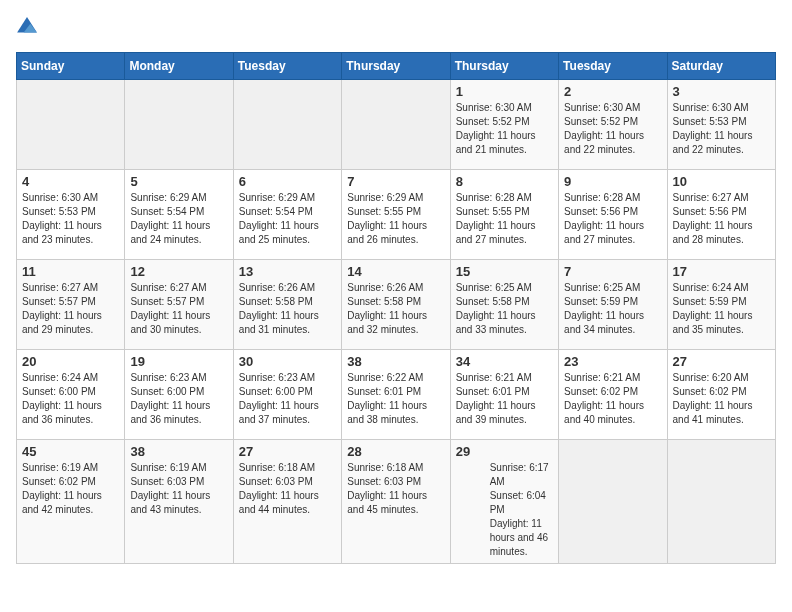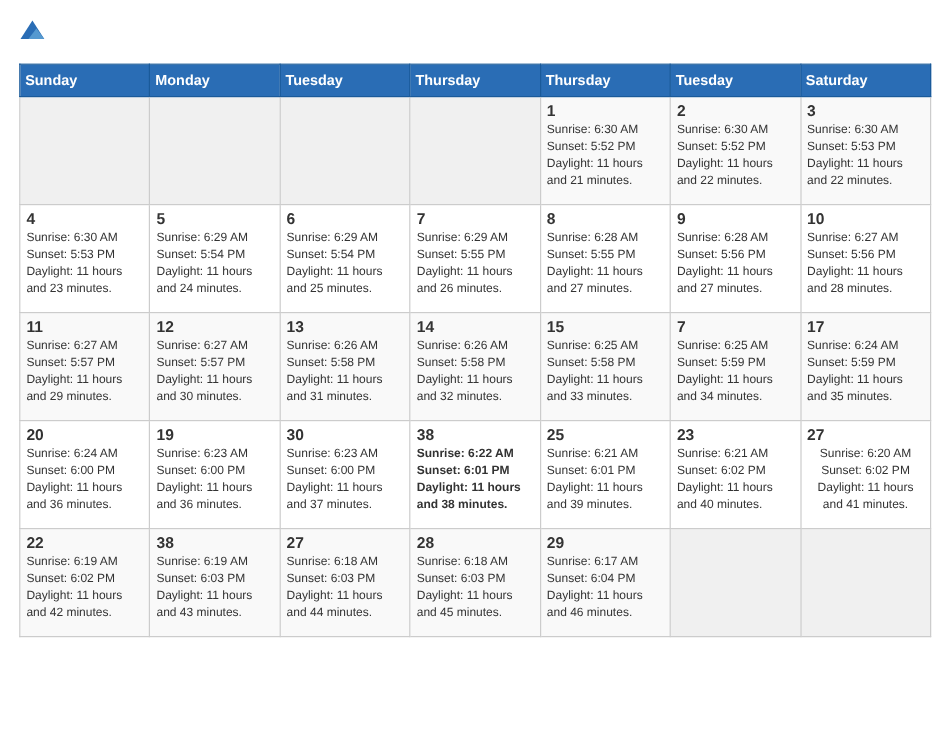--- a/index.html
+++ b/index.html
@@ -248,46 +248,46 @@
 Daylight: 11 hours and 36 minutes.</div>
         </td>
         <td>
           <span class="day-num">30</span>
           <div class="day-info" style="white-space: pre-line;">Sunrise: 6:23 AM
 Sunset: 6:00 PM
 Daylight: 11 hours and 37 minutes.</div>
         </td>
         <td>
           <span class="day-num">38</span>
-          <div class="day-info" style="white-space: pre-line; font-weight: bold;">Sunrise: 6:22 AM
+          <div class="day-info" style="white-space: pre-line;">Sunrise: 6:22 AM
 Sunset: 6:01 PM
 Daylight: 11 hours and 38 minutes.</div>
         </td>
         <td>
-          <span class="day-num">25</span>
+          <span class="day-num">34</span>
           <div class="day-info" style="white-space: pre-line;">Sunrise: 6:21 AM
 Sunset: 6:01 PM
 Daylight: 11 hours and 39 minutes.</div>
         </td>
         <td>
           <span class="day-num">23</span>
           <div class="day-info" style="white-space: pre-line;">Sunrise: 6:21 AM
 Sunset: 6:02 PM
 Daylight: 11 hours and 40 minutes.</div>
         </td>
         <td>
           <span class="day-num">27</span>
-          <div class="day-info" style="white-space: pre-line; text-align: center;">Sunrise: 6:20 AM
+          <div class="day-info" style="white-space: pre-line;">Sunrise: 6:20 AM
 Sunset: 6:02 PM
 Daylight: 11 hours and 41 minutes.</div>
         </td>
       </tr>
       <tr>
         <td>
-          <span class="day-num">22</span>
+          <span class="day-num">45</span>
           <div class="day-info" style="white-space: pre-line;">Sunrise: 6:19 AM
 Sunset: 6:02 PM
 Daylight: 11 hours and 42 minutes.</div>
         </td>
         <td>
           <span class="day-num">38</span>
           <div class="day-info" style="white-space: pre-line;">Sunrise: 6:19 AM
 Sunset: 6:03 PM
 Daylight: 11 hours and 43 minutes.</div>
         </td>
@@ -298,21 +298,21 @@
 Daylight: 11 hours and 44 minutes.</div>
         </td>
         <td>
           <span class="day-num">28</span>
           <div class="day-info" style="white-space: pre-line;">Sunrise: 6:18 AM
 Sunset: 6:03 PM
 Daylight: 11 hours and 45 minutes.</div>
         </td>
         <td>
           <span class="day-num">29</span>
-          <div class="day-info" style="white-space: pre-line;">Sunrise: 6:17 AM
+          <div class="day-info" style="white-space: pre-line; margin-left: 34px;">Sunrise: 6:17 AM
 Sunset: 6:04 PM
 Daylight: 11 hours and 46 minutes.</div>
         </td>
         <td class="empty-cell"></td>
         <td class="empty-cell"></td>
       </tr>
     </tbody>
 </table>
 
 </body></html>

